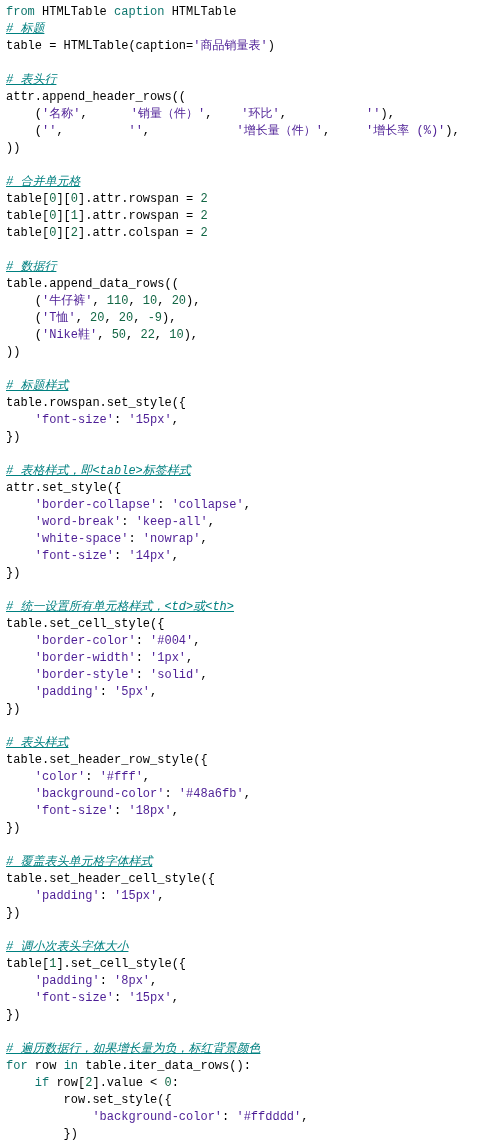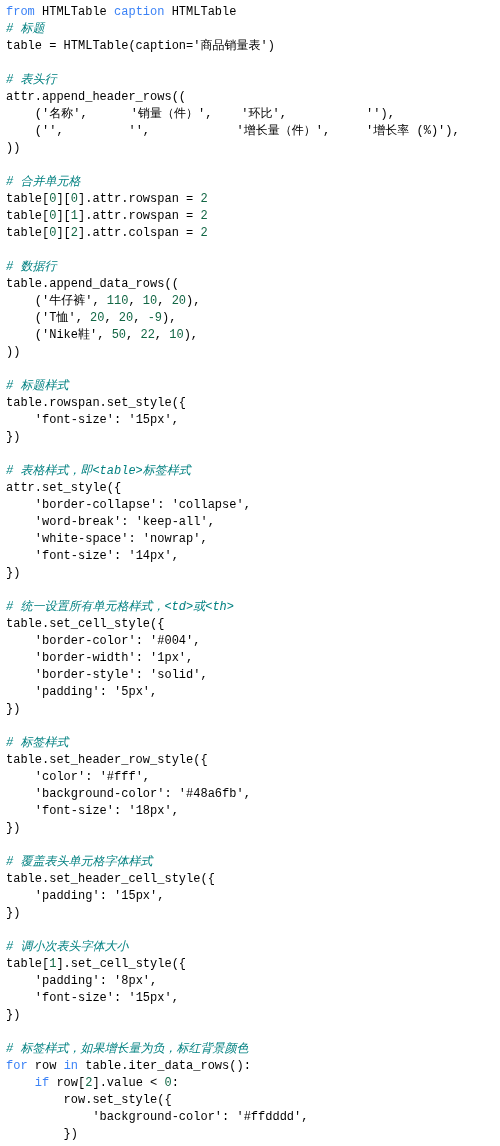--- a/index.html
+++ b/index.html
@@ -9,23 +9,23 @@
     line-height: 17px;
     background: #fff;
     color: #000;
     padding: 0;
     width: 500px;
   }
   .code {
     white-space: pre;
     padding: 4px 6px;
   }
-  .kw { color: #3b82f6; }
-  .cmt { color: #008080; font-style: italic; } 
-  .str { color: #000000; margin-top: 23px; }      
+  .kw { color: #0f766e; }
+  .cmt { color: #008080; font-style: italic; text-decoration: underline; } 
+  .str { color: #4c1d95; margin-top: 23px; }      
   .num { color: #116644; }
 </style>
 </head>
 <body>
 
 <div class="code"><span><span class="kw">from</span><span> HTMLTable </span><span class="kw">caption</span><span> HTMLTable</span></span>
 <span class="cmt"># 标题</span>
 <span><span>table = HTMLTable(caption=</span><span class="str">'商品销量表'</span><span>)</span></span>
 
 <span class="cmt"># 表头行</span>
@@ -60,39 +60,39 @@
 <span>})</span>
 
 <span class="cmt"># 统一设置所有单元格样式，&lt;td&gt;或&lt;th&gt;</span>
 <span>table.set_cell_style({</span>
 <span><span>    </span><span class="str">'border-color'</span><span>: </span><span class="str">'#004'</span><span>,</span></span>
 <span><span>    </span><span class="str">'border-width'</span><span>: </span><span class="str">'1px'</span><span>,</span></span>
 <span><span>    </span><span class="str">'border-style'</span><span>: </span><span class="str">'solid'</span><span>,</span></span>
 <span><span>    </span><span class="str">'padding'</span><span>: </span><span class="str">'5px'</span><span>,</span></span>
 <span>})</span>
 
-<span class="cmt"># 标签样式</span>
+<span class="cmt"># 表头样式</span>
 <span>table.set_header_row_style({</span>
 <span><span>    </span><span class="str">'color'</span><span>: </span><span class="str">'#fff'</span><span>,</span></span>
 <span><span>    </span><span class="str">'background-color'</span><span>: </span><span class="str">'#48a6fb'</span><span>,</span></span>
 <span><span>    </span><span class="str">'font-size'</span><span>: </span><span class="str">'18px'</span><span>,</span></span>
 <span>})</span>
 
 <span class="cmt"># 覆盖表头单元格字体样式</span>
 <span>table.set_header_cell_style({</span>
 <span><span>    </span><span class="str">'padding'</span><span>: </span><span class="str">'15px'</span><span>,</span></span>
 <span>})</span>
 
 <span class="cmt"># 调小次表头字体大小</span>
 <span><span>table[</span><span class="num">1</span><span>].set_cell_style({</span></span>
 <span><span>    </span><span class="str">'padding'</span><span>: </span><span class="str">'8px'</span><span>,</span></span>
 <span><span>    </span><span class="str">'font-size'</span><span>: </span><span class="str">'15px'</span><span>,</span></span>
 <span>})</span>
 
-<span class="cmt"># 标签样式，如果增长量为负，标红背景颜色</span>
+<span class="cmt"># 遍历数据行，如果增长量为负，标红背景颜色</span>
 <span><span class="kw">for</span><span> row </span><span class="kw">in</span><span> table.iter_data_rows():</span></span>
 <span><span>    </span><span class="kw">if</span><span> row[</span><span class="num">2</span><span>].value &lt; </span><span class="num">0</span><span>:</span></span>
 <span>        row.set_style({</span>
 <span><span>            </span><span class="str">'background-color'</span><span>: </span><span class="str">'#ffdddd'</span><span>,</span></span>
 <span>        })</span>
 
 
 </div>
 
 </body></html>

